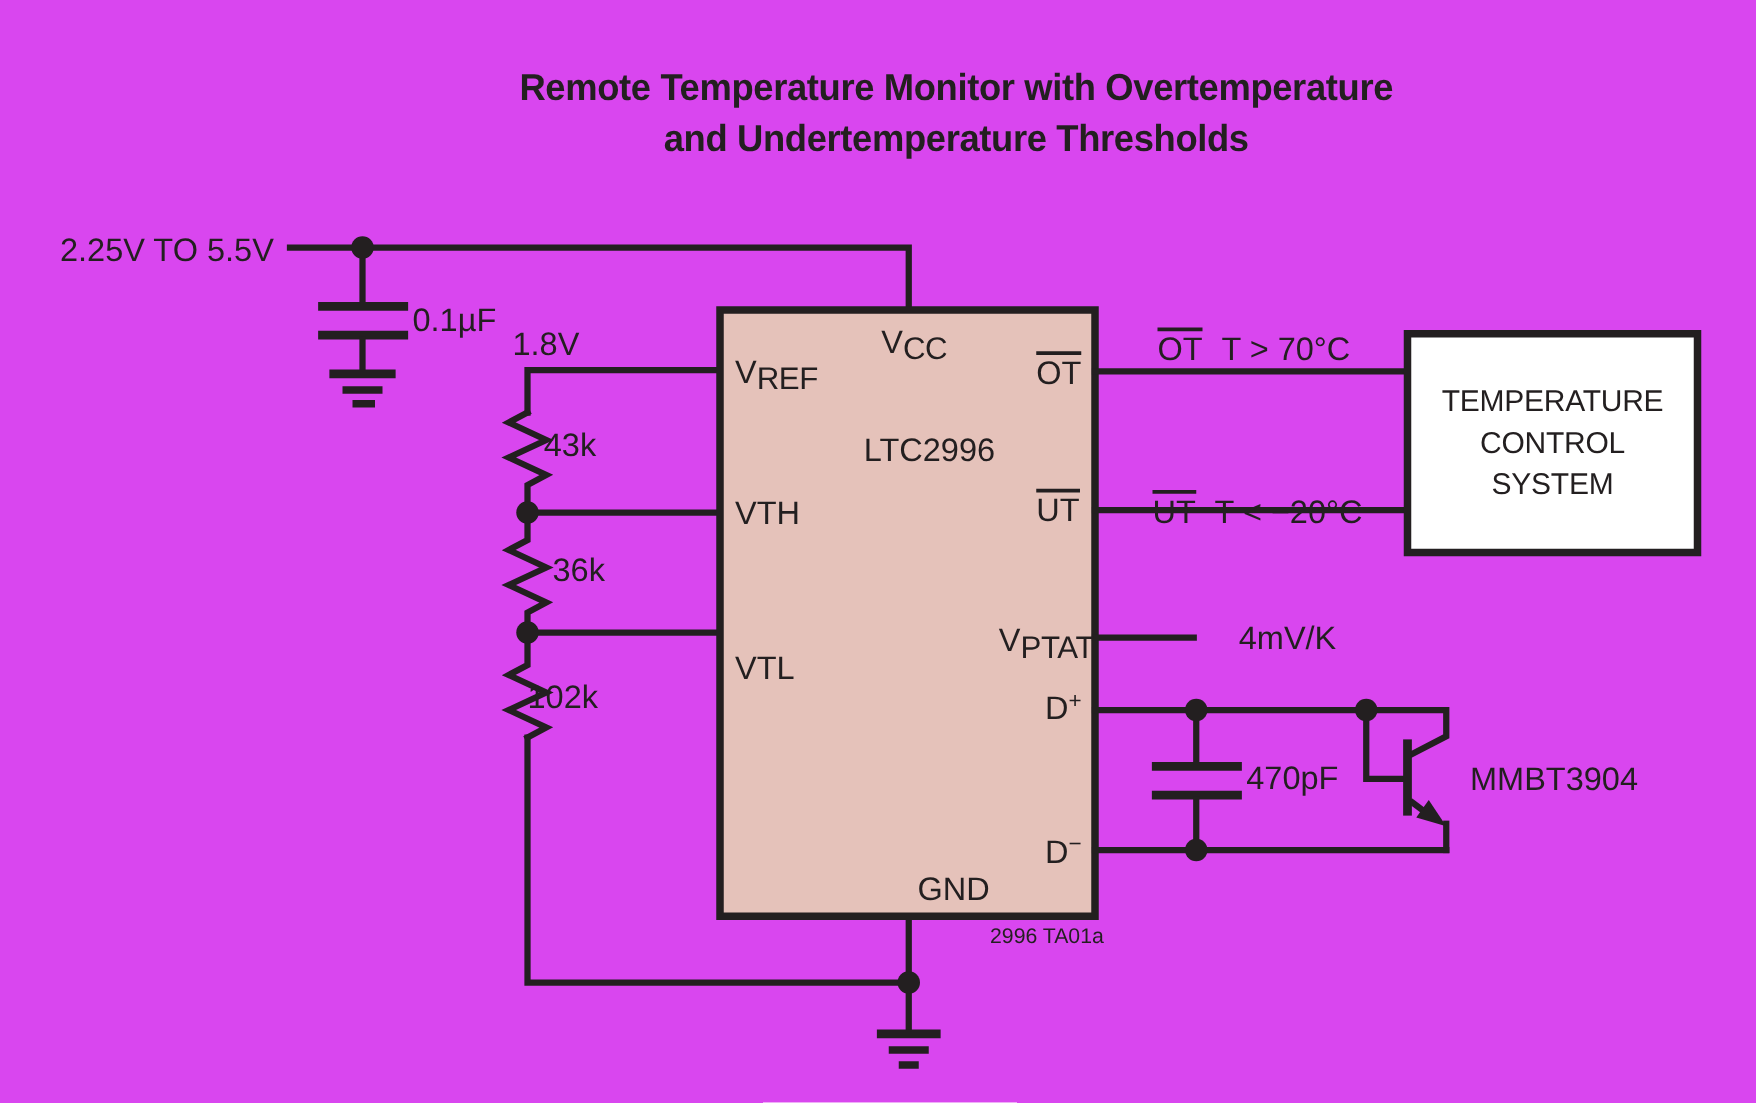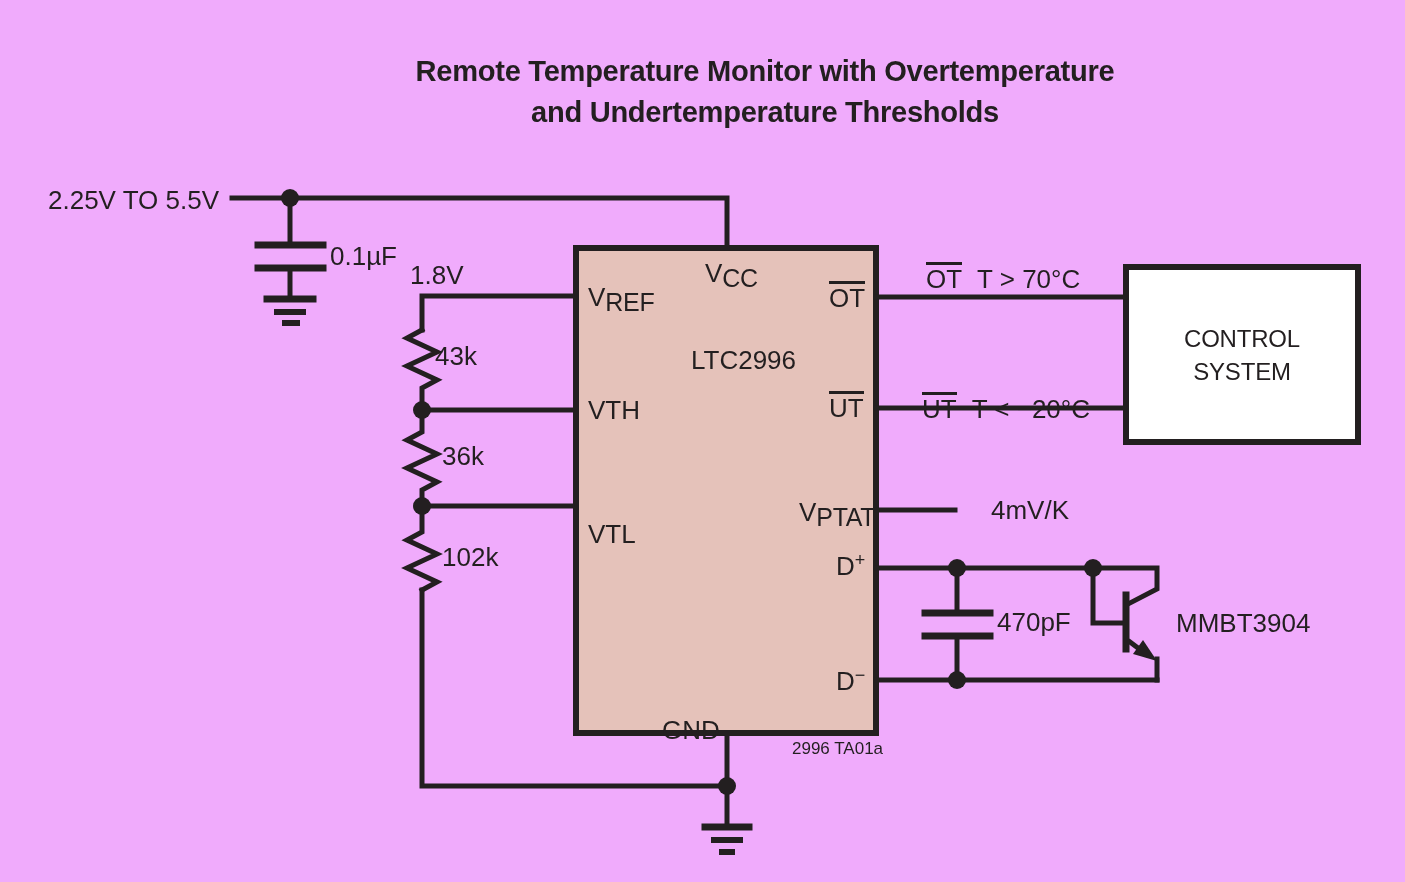--- a/index.html
+++ b/index.html
@@ -1,17 +1,17 @@
 <!DOCTYPE html>
 <html><head>
 <meta charset="utf-8">
 <style>
   html,body{margin:0;padding:0;background:#ffffff;}
   .stage{
-    position:relative;width:1405px;height:882px;background:#f0abfc;overflow:hidden;
+    position:relative;width:1405px;height:882px;background:#d946ef;overflow:hidden;
     font-family:"Liberation Sans",sans-serif;color:#231f20;
   }
   .stage svg{position:absolute;left:0;top:0;}
   .title{
     position:absolute;left:145px;top:50px;width:1240px;text-align:center;
     font-size:30px;font-weight:bold;line-height:41px;letter-spacing:-0.3px;
     transform:scaleX(0.97);color:#231f20;
   }
   .lbl{position:absolute;font-size:26px;white-space:nowrap;line-height:1.1;color:#231f20;}
   .small{font-size:17px;}
@@ -89,40 +89,41 @@
   <div class="title">
     <div>Remote Temperature Monitor with Overtemperature</div>
     <div>and Undertemperature Thresholds</div>
   </div>
 
   <div class="lbl" style="left:48px;top:186px;">2.25V TO 5.5V</div>
   <div class="lbl" style="left:330px;top:242px;">0.1µF</div>
   <div class="lbl" style="left:410px;top:261px;">1.8V</div>
   <div class="lbl" style="left:435px;top:342px;">43k</div>
   <div class="lbl" style="left:442px;top:442px;">36k</div>
-  <div class="lbl" style="left:442px;top:543px;">102k</div>
+  <div class="lbl" style="left:422px;top:543px;">102k</div>
 
   <div class="lbl" style="left:705px;top:259px;"><span>V</span><span class="sb">CC</span></div>
   <div class="lbl" style="left:588px;top:283px;"><span>V</span><span class="sb">REF</span></div>
   <div class="lbl" style="left:588px;top:396px;">VTH</div>
   <div class="lbl" style="left:588px;top:520px;">VTL</div>
   <div class="lbl" style="left:679px;top:346px;margin-left:12px;">LTC2996</div>
   <div class="lbl" style="left:829px;top:281px;"><span class="ovl">OT</span></div>
   <div class="lbl" style="left:829px;top:391px;"><span class="ovl">UT</span></div>
   <div class="lbl" style="left:799px;top:498px;"><span>V</span><span class="sb">PTAT</span></div>
   <div class="lbl" style="left:836px;top:551px;"><span>D</span><span class="sp">+</span></div>
   <div class="lbl" style="left:836px;top:666px;"><span>D</span><span class="sp">−</span></div>
-  <div class="lbl" style="left:662px;top:697px;margin-top:19px;">GND</div>
+  <div class="lbl" style="left:734px;top:697px;">GND</div>
   <div class="lbl small" style="left:792px;top:740px;">2996 TA01a</div>
 
   <div class="lbl" style="left:926px;top:262px;"><span class="ovl">OT</span><span class="gap">T &gt; 70°C</span></div>
   <div class="lbl" style="left:922px;top:373px;margin-top:19px;"><span class="ovl">UT</span><span class="gap">T &lt; −20°C</span></div>
   <div class="lbl" style="left:967px;top:496px;margin-left:24px;">4mV/K</div>
 
   <div class="tcs-text">
+    <div>TEMPERATURE</div>
     <div>CONTROL</div>
     <div>SYSTEM</div>
   </div>
 
   <div class="lbl" style="left:997px;top:608px;">470pF</div>
   <div class="lbl" style="left:1176px;top:609px;">MMBT3904</div>
 
 </div>
 
 </body></html>

